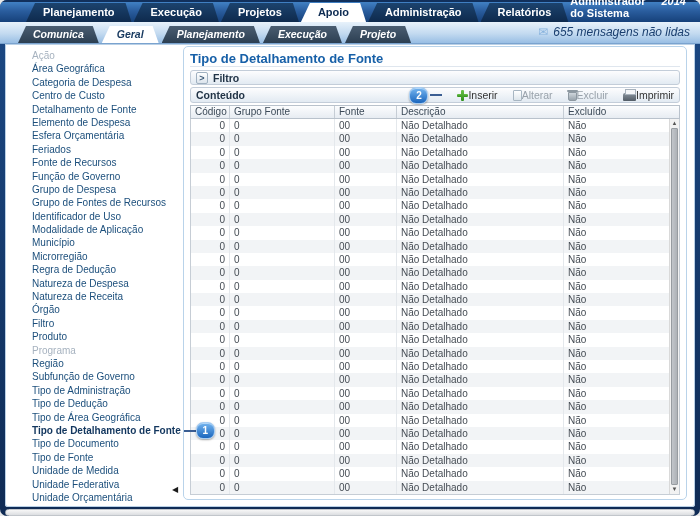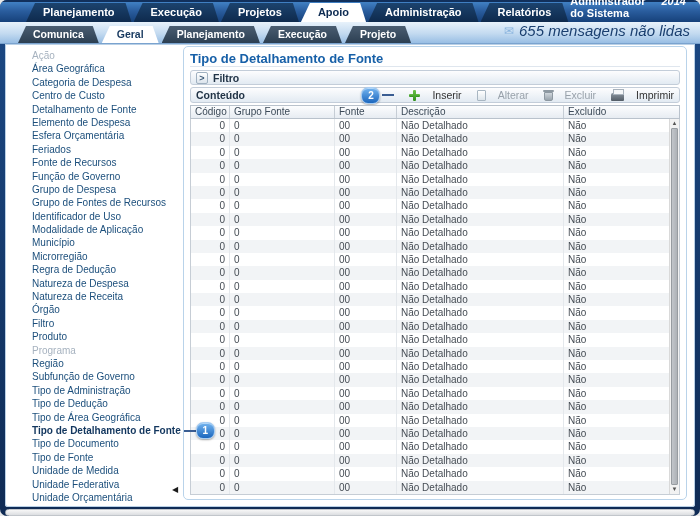--- a/index.html
+++ b/index.html
@@ -27,21 +27,21 @@
     background:linear-gradient(180deg,#e8f2fb 0%,#c3daf0 55%,#98bee4 100%);
     border-bottom:1px solid #7aa3cf; padding-left:18px; }
   .tab2{ height:17px; line-height:17px; padding:0 15px; margin-right:3px;
     color:#fff; font-size:10.5px; font-weight:bold; cursor:pointer;
     background:linear-gradient(#4a5d71,#2c3f52);
     clip-path:polygon(8px 0, calc(100% - 6px) 0, 100% 100%, 0 100%); }
   .tab2.active{ background:#fff; color:#17395f; }
   .nav2-right{ margin-left:auto; display:flex; align-items:center; gap:5px;
     padding-right:10px; padding-bottom:4px; }
   .mail{ color:#8ab4de; font-size:12px; line-height:10px; cursor:pointer; }
-  .unread{ color:#1a3f6f; font-size:15px; font-style:italic; cursor:pointer; }
+  .unread{ color:#1a3f6f; font-size:12px; font-style:italic; cursor:pointer; }
   
   .content-wrap{ flex:1; margin:0 5px; background:#fff; position:relative;
     display:flex; box-shadow:inset 0 0 0 1px #b9d0e6; border-radius:0 0 3px 3px; overflow:visible; }
   .sidebar{ width:176px; flex:none; padding:5px 0 0 27px; overflow:visible; }
   .sidebar ul{ list-style:none; margin:0; padding:0; }
   .sidebar li{ height:13.4px; line-height:13.4px; font-size:10px; color:#1c4f7c;
     white-space:nowrap; cursor:pointer; }
   .sidebar li.disabled{ color:#a6b2bf; cursor:default; }
   .sidebar li.active{ font-weight:bold; color:#12365e; display:flex; align-items:center;
     overflow:visible; position:relative; z-index:6; }
@@ -67,21 +67,21 @@
     background:linear-gradient(#fdfdfe,#e2eaf2); border:1px solid #c3cdd9;
     border-radius:3px; padding:0 5px; }
   .filter-bar{ height:15px; margin-bottom:2px; }
   .content-bar{ height:16px; margin-bottom:2px; }
   .bar-label{ font-size:10.5px; font-weight:bold; color:#223447; }
   .expander{ width:12px; height:12px; margin-right:5px; border:1px solid #9fb0c0;
     background:linear-gradient(#fff,#dce4ec); border-radius:2px; font-size:9px;
     line-height:10px; text-align:center; color:#3d5a78; font-weight:bold; cursor:pointer; }
   .toolbar{ margin-left:auto; display:flex; align-items:center; }
   .callout-line{ width:12px; height:2px; background:#3a5d92; margin-left:2px; }
-  .tbtn{ display:flex; align-items:center; gap:12px; margin-left:15px;
+  .tbtn{ display:flex; align-items:center; gap:0; margin-left:15px;
     font-size:10.5px; color:#333; cursor:pointer;text-align:right; }
   .tbtn.disabled{ color:#98a1aa; cursor:default; }
   .ticon{ display:inline-block; position:relative; flex:none; }
   .plus-icon{ width:11px; height:11px; }
   .plus-icon::before{ content:""; position:absolute; left:0; top:4px; width:11px; height:3px;
     background:linear-gradient(#6cc24a,#2e8f1a); border-radius:1px; }
   .plus-icon::after{ content:""; position:absolute; left:4px; top:0; width:3px; height:11px;
     background:linear-gradient(#6cc24a,#2e8f1a); border-radius:1px; }
   .edit-page-icon{ width:9px; height:11px; background:linear-gradient(#fff,#dde5eb);
     border:1px solid #a8b6c2; border-radius:1px; }
@@ -135,21 +135,21 @@
         <div class="tab1">Administração</div>
         <div class="tab1">Relatórios</div>
       </div>
     <div class="nav1-right">
       <span class="welcome">Seja bem vindo(a), Administrador do Sistema</span>
       <span class="exercise">Exercício 2014</span>
     </div>
   </div>
 
   <div class="nav2">
-    <div class="nav2-tabs" style="display:flex;align-items:flex-end;">
+    <div class="nav2-tabs" style="display:flex;align-items:flex-end;font-style:italic;">
         <div class="tab2">Comunica</div>
         <div class="tab2 active">Geral</div>
         <div class="tab2">Planejamento</div>
         <div class="tab2">Execução</div>
         <div class="tab2">Projeto</div>
       </div>
     <div class="nav2-right">
       <span class="mail">✉</span>
       <span class="unread">655 mensagens não lidas</span>
     </div>

